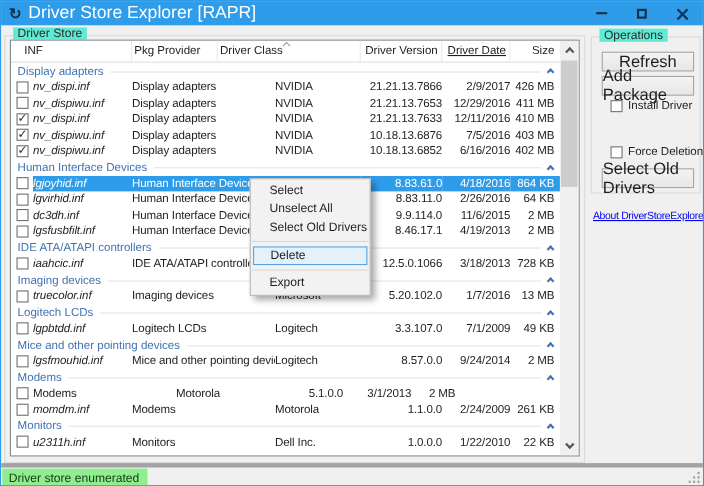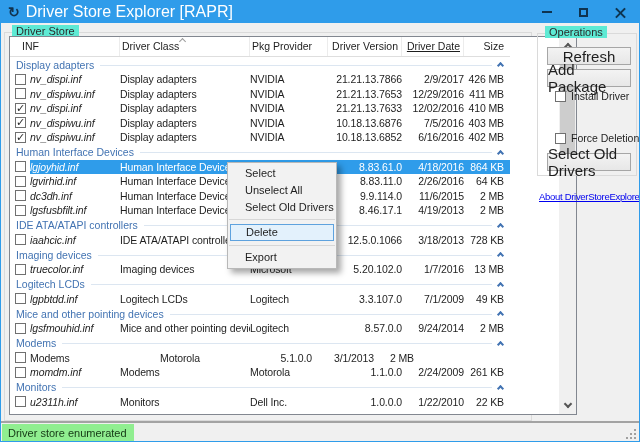--- a/index.html
+++ b/index.html
@@ -25,21 +25,21 @@
   .ico-close::after  { transform:rotate(-45deg); }
 
   
   .groupbox { position:absolute; border:1px solid #DADADA; }
   .gb-label { position:absolute; top:-8px; left:7px; background:#5eead4; padding:0 4px;
               font-size:11px; color:#2b2b2b; white-space:nowrap; }
   .gb-driverstore { left:3px; top:31px; width:528px; height:389px; }
   .gb-operations  { left:536px; top:32px; width:100px; height:143px; }
 
   
-  .list { position:absolute; left:8px; top:35px; width:568px; height:379px;
+  .list { position:absolute; left:8px; top:35px; width:518px; height:379px;
           background:#fff; border:1px solid #828790; overflow:hidden; }
   .lheader { position:absolute; left:0; top:0; width:500px; height:20px; background:#fff;
              border-bottom:1px solid #DEDEDE; display:flex; }
   .hcell { position:relative; height:100%; line-height:19px; border-right:1px solid #ECECEC;
            white-space:nowrap; overflow:hidden; font-size:10.5px; color:#1E1E1E; }
   .h-inf   { width:110px; padding-left:12px; }
   .h-class { width:130px; padding-left:2px; }
   .h-prov  { width:78px;  padding-left:2px; }
   .h-ver   { width:74px;  text-align:right; padding-right:3px; }
   .h-date  { width:62px;  text-align:right; padding-right:3px;text-decoration:underline; }
@@ -98,21 +98,21 @@
              font-size:10.5px; white-space:nowrap; }
   .ops-chk .cb2 { width:11px; height:11px; border:1px solid #707070; background:#fff; flex:none; }
   .chk-install { top:56px; } .chk-force { top:98px; }
 
   .about-link { position:absolute; left:538px; top:190px; width:100px; font-size:9.5px;
                 letter-spacing:-0.3px; color:#0000EE; text-decoration:underline; white-space:nowrap;
                 overflow:hidden; }
 
   
   .statusbar { position:absolute; left:0; top:420px; width:100%; height:21px; background:#F0F0F0;
-               border-top:2px solid #a3a3a3; }
+               border-top:4px solid #a3a3a3; }
   .status-msg { position:absolute; left:1px; top:1px; height:19px; background:#90EE90;
                 color:#153815; padding:3px 7px 0 6px; font-size:11px; }
   .grip { position:absolute; right:2px; bottom:2px; width:12px; height:12px; }
   .grip::after { content:""; position:absolute; right:1px; bottom:1px; width:2px; height:2px;
                  background:#A0A0A0;
                  box-shadow:-4px 0 #A0A0A0, -8px 0 #A0A0A0, 0 -4px #A0A0A0,
                             -4px -4px #A0A0A0, 0 -8px #A0A0A0; }
 </style>
 </head>
 <body>
@@ -135,22 +135,22 @@
     </div>
   </div>
 
   <div class="groupbox gb-driverstore">
     <span class="gb-label">Driver Store</span>
   </div>
 
   <div class="list">
     <div class="lheader">
       <span class="hcell h-inf">INF</span>
+      <span class="hcell h-prov">Pkg Provider</span>
       <span class="hcell h-class"><span>Driver Class</span><span class="sort-caret"></span></span>
-      <span class="hcell h-prov">Pkg Provider</span>
       <span class="hcell h-ver">Driver Version</span>
       <span class="hcell h-date">Driver Date</span>
       <span class="hcell h-size">Size</span>
     </div>
 
     <div class="rows" id="rows-container">
         <div class="group-header">
     <span class="gh-name">Display adapters</span>
     <span class="gh-line"></span>
     <span class="gh-caret"></span>
@@ -178,21 +178,21 @@
     <span class="cell c-size">411 MB</span>
   </div>
         <div class="row">
     <span class="cell c-cb">
             <span class="cb on"></span>
           </span>
     <span class="cell c-inf">nv_dispi.inf</span>
     <span class="cell c-class">Display adapters</span>
     <span class="cell c-prov">NVIDIA</span>
     <span class="cell c-ver">21.21.13.7633</span>
-    <span class="cell c-date">12/02/2016</span>
+    <span class="cell c-date">12/11/2016</span>
     <span class="cell c-size">410 MB</span>
   </div>
         <div class="row">
     <span class="cell c-cb">
             <span class="cb on"></span>
           </span>
     <span class="cell c-inf">nv_dispiwu.inf</span>
     <span class="cell c-class">Display adapters</span>
     <span class="cell c-prov">NVIDIA</span>
     <span class="cell c-ver">10.18.13.6876</span>

